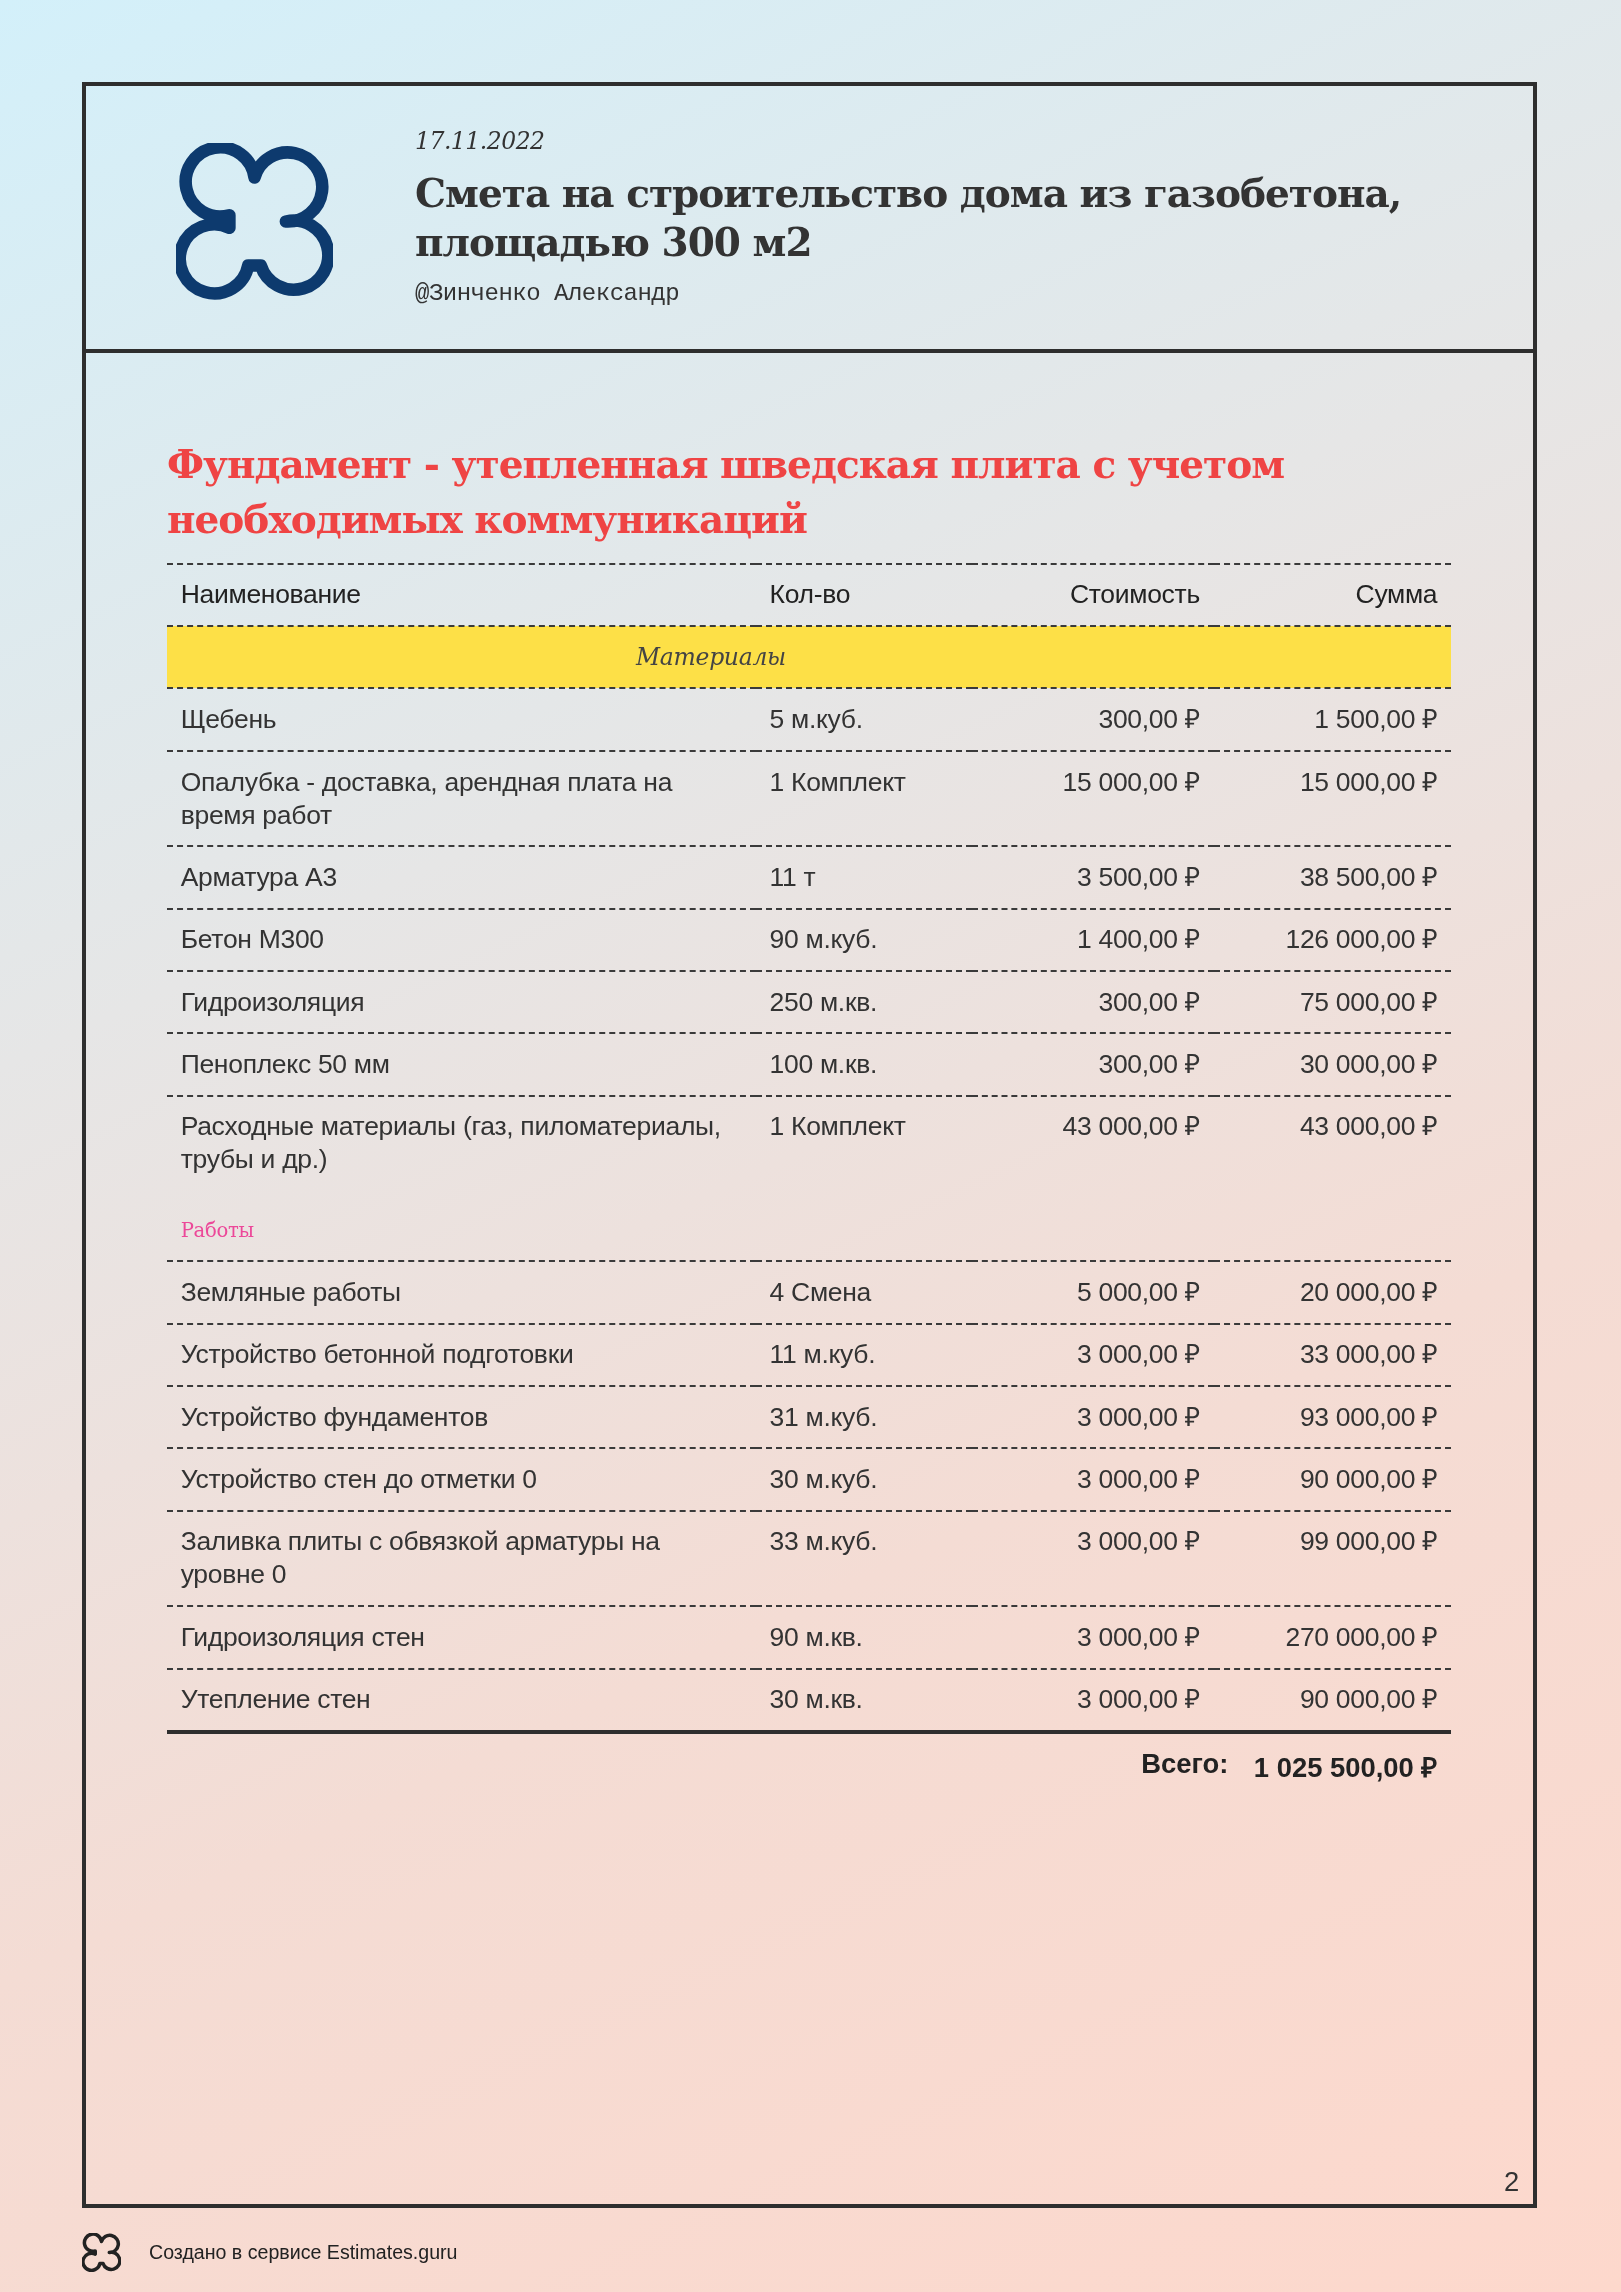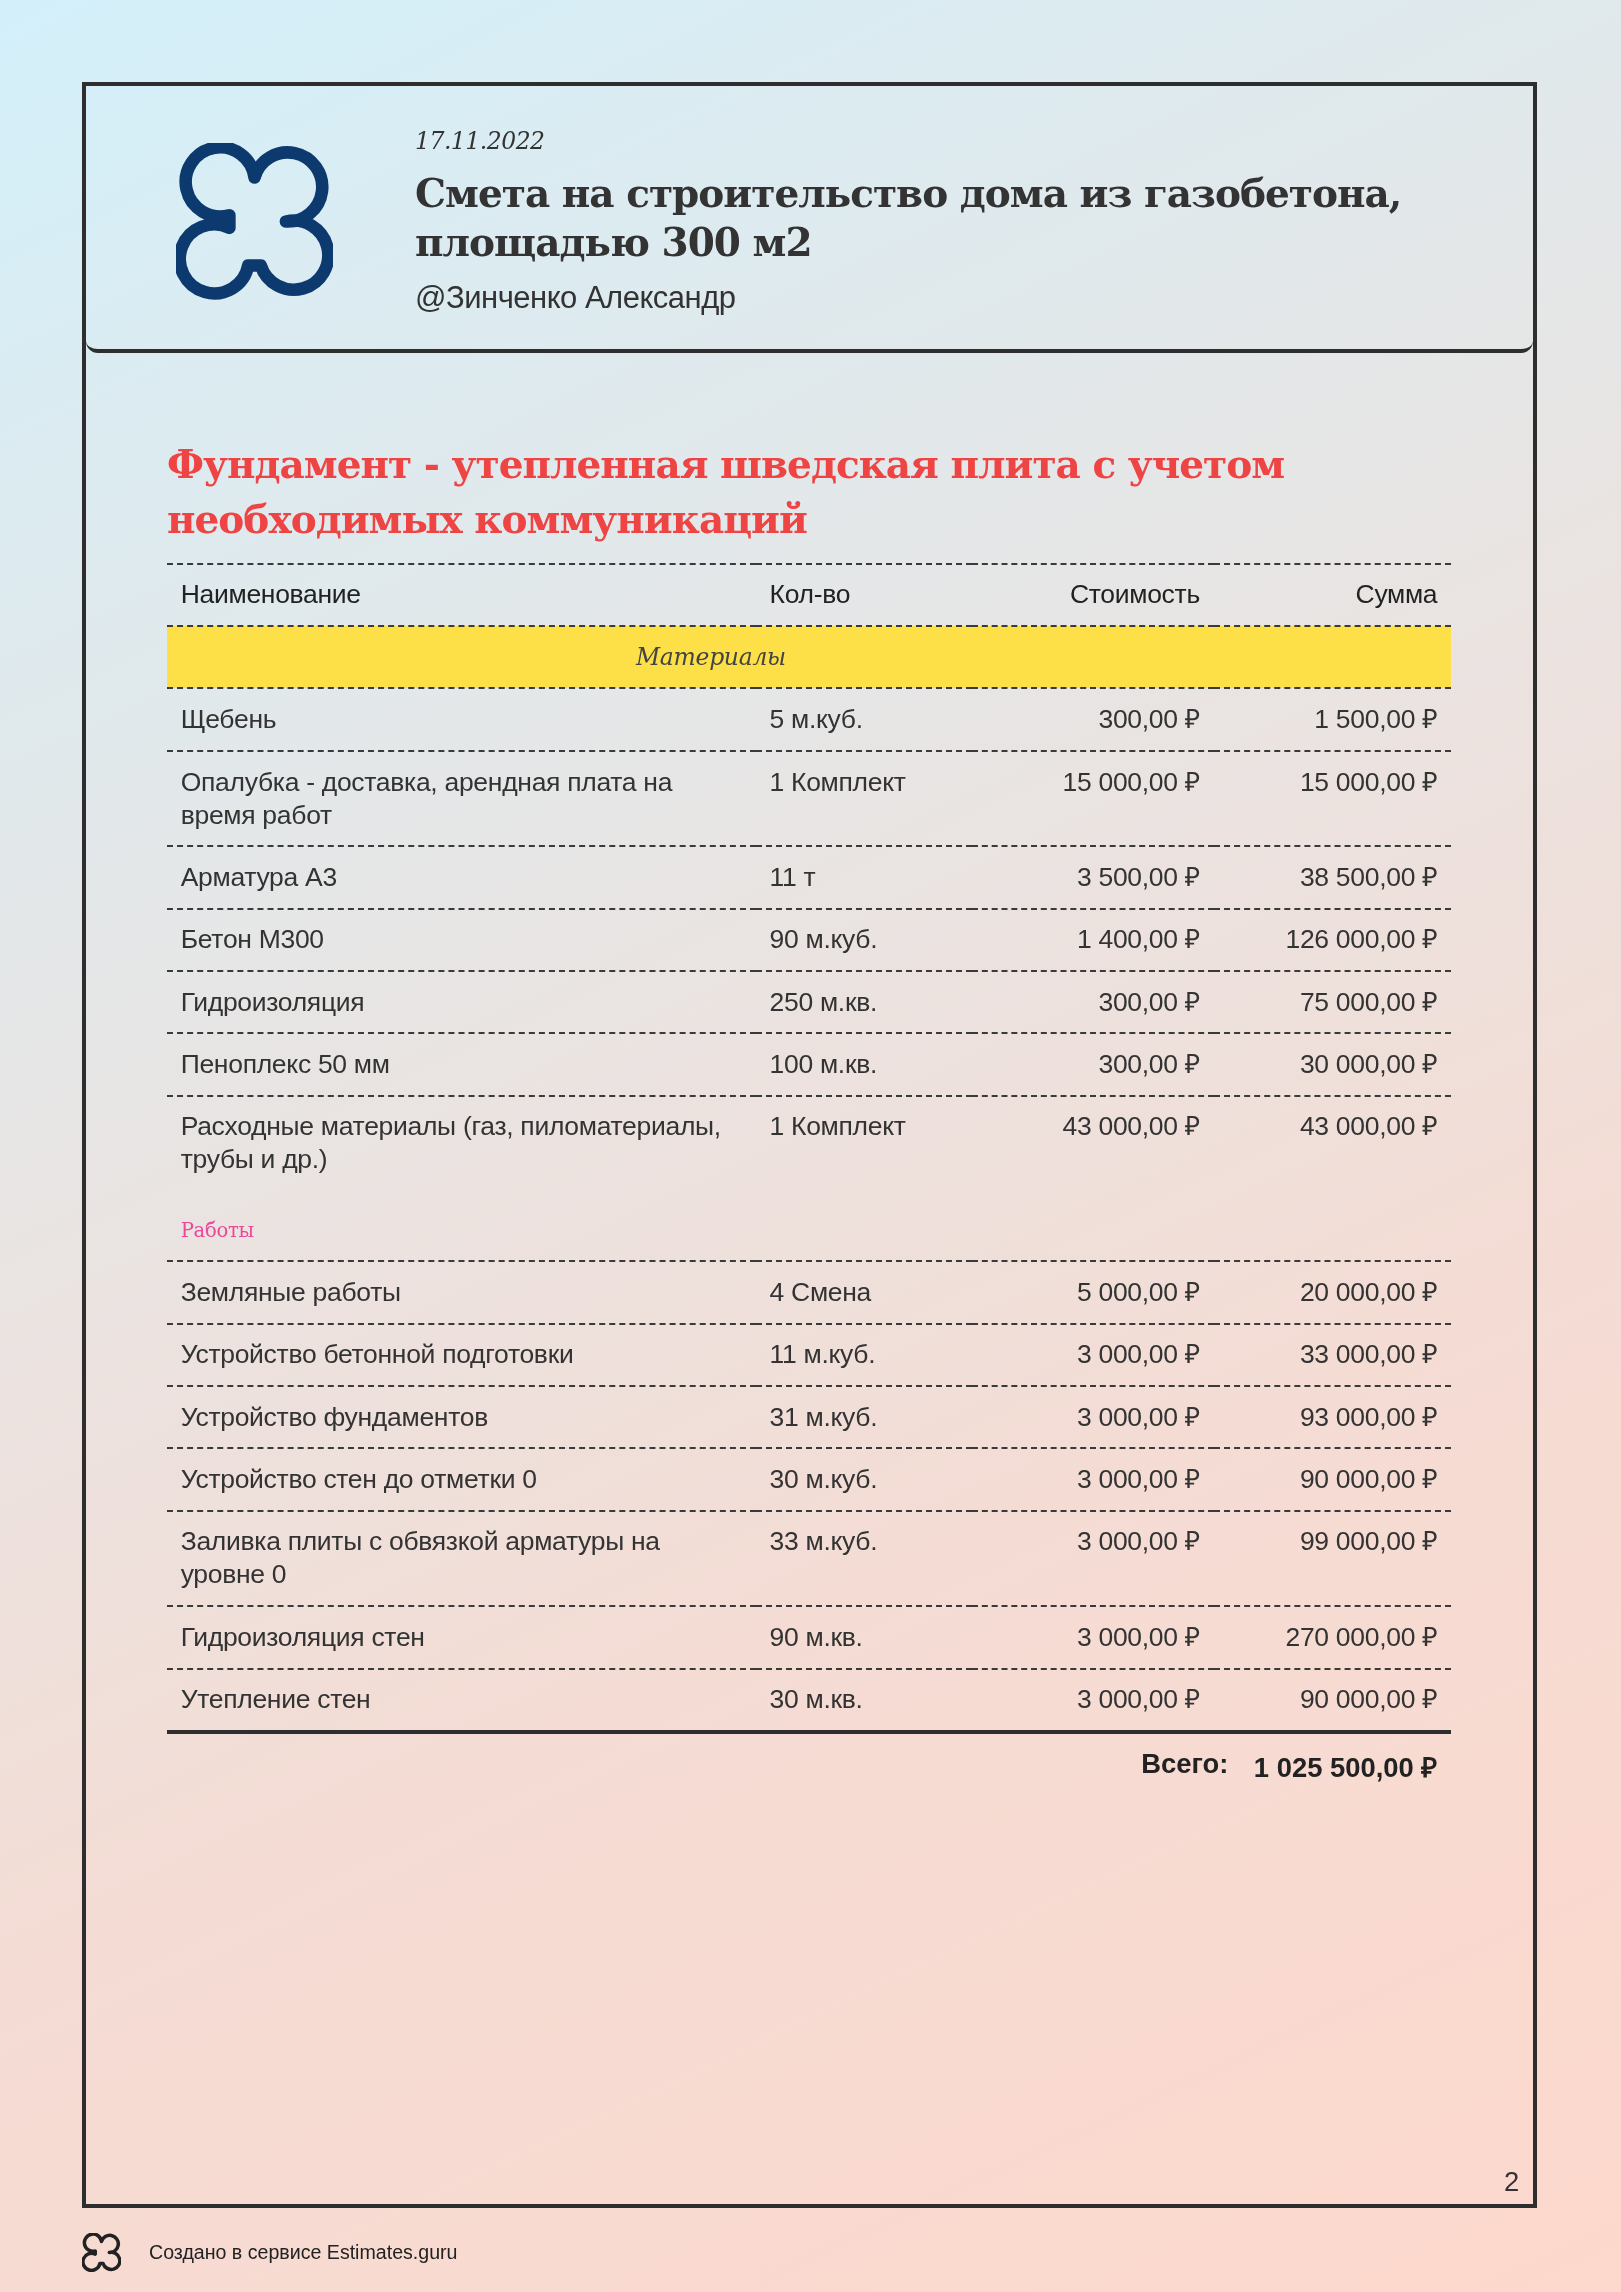--- a/index.html
+++ b/index.html
@@ -10,36 +10,35 @@
     color: #333333;
   }
   .frame {
     position: absolute; left: 82px; top: 82px;
     width: 1447px; height: 2118px;
     border: 4.9px solid #2e2e2e;
   }
   .header {
     position: absolute; left: 0; top: 0; right: 0; height: 263px;
     border-bottom: 4.9px solid #2e2e2e;
-    border-radius: 12px;
   }
   .logo {
     position: absolute; left: 90px; top: 57px; width: 157px; height: 157px;
   }
   .header-text { position: absolute; left: 329px; top: 41px; right: 39px; }
   .date {
     font-family: "DejaVu Serif", serif; font-style: italic;
     font-size: 23.5px; color: #333; margin-bottom: 13.7px; letter-spacing: -0.5px;
   }
   .doc-title {
     font-family: "DejaVu Serif", serif; font-size: 39px; line-height: 49px;
     color: #333; letter-spacing: -1px; margin: 0;
   }
   .author {
-    font-family: Liberation Sans, sans-serif; font-size: 31px; color: #333;
+    font-family: Liberation Mono, monospace; font-size: 24px; color: #333;
     margin-top: 13.7px; letter-spacing: -0.5px;
   }
   .content { position: absolute; left: 81px; top: 351px; width: 1284px; }
   .section-title {
     font-family: "DejaVu Serif", serif; font-size: 39px; line-height: 55px;
     color: #ef4444; letter-spacing: -1px; margin: 0 0 15.7px 0;
   }
   table { width: 100%; border-collapse: collapse; }
   th, td {
     font-family: "Liberation Sans", sans-serif; font-size: 26.5px; color: #333;

